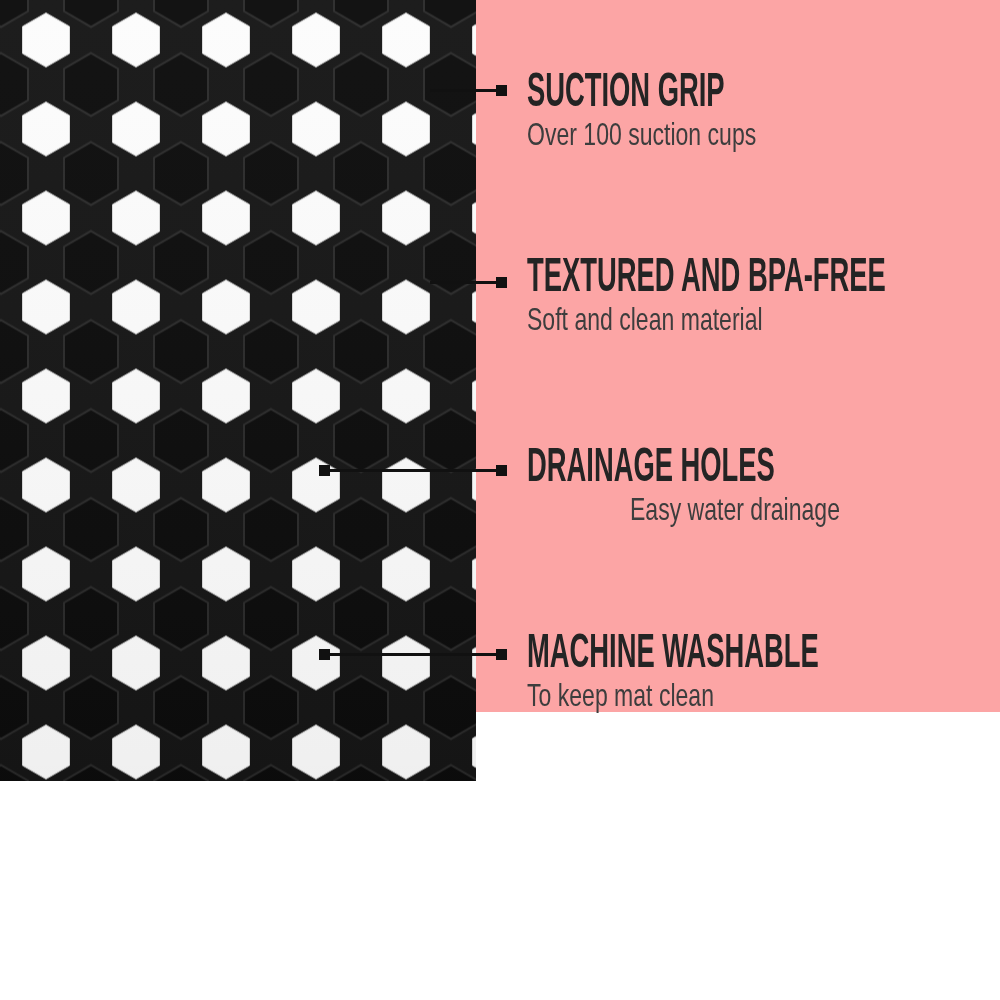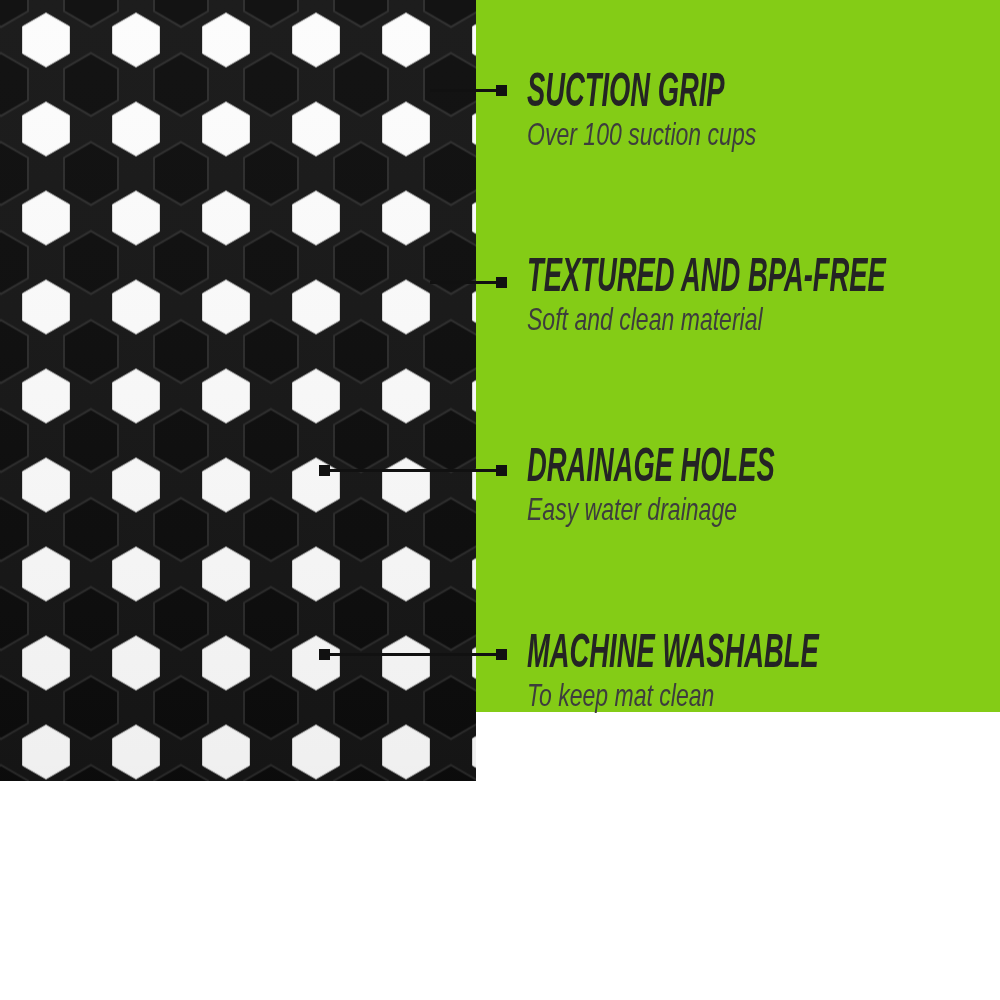--- a/index.html
+++ b/index.html
@@ -8,22 +8,21 @@
     width: 1000px;
     height: 1000px;
     overflow: hidden;
     background: #ffffff;
     font-family: "Liberation Sans", sans-serif;
   }
   .stage {
     position: relative;
     width: 1000px;
     height: 712px;
-    background: #84cc16;
-    font-style: italic;
+    background: #fca5a5;
   }
 
   
   .mat {
     position: absolute;
     left: 0;
     top: 0;
     width: 476px;
     height: 781px;
     overflow: hidden;
@@ -146,21 +145,21 @@
   <div class="callout" style="top:66px;">
     <h2>SUCTION GRIP</h2>
     <p>Over 100 suction cups</p>
   </div>
 
   <div class="callout" style="top:251px;">
     <h2>TEXTURED AND BPA-FREE</h2>
     <p>Soft and clean material</p>
   </div>
 
-  <div class="callout" style="top:441px;">
+  <div class="callout" style="top:441px;text-align:right;">
     <h2>DRAINAGE HOLES</h2>
     <p>Easy water drainage</p>
   </div>
 
   <div class="callout" style="top:627px;">
     <h2>MACHINE WASHABLE</h2>
     <p>To keep mat clean</p>
   </div>
 
 

